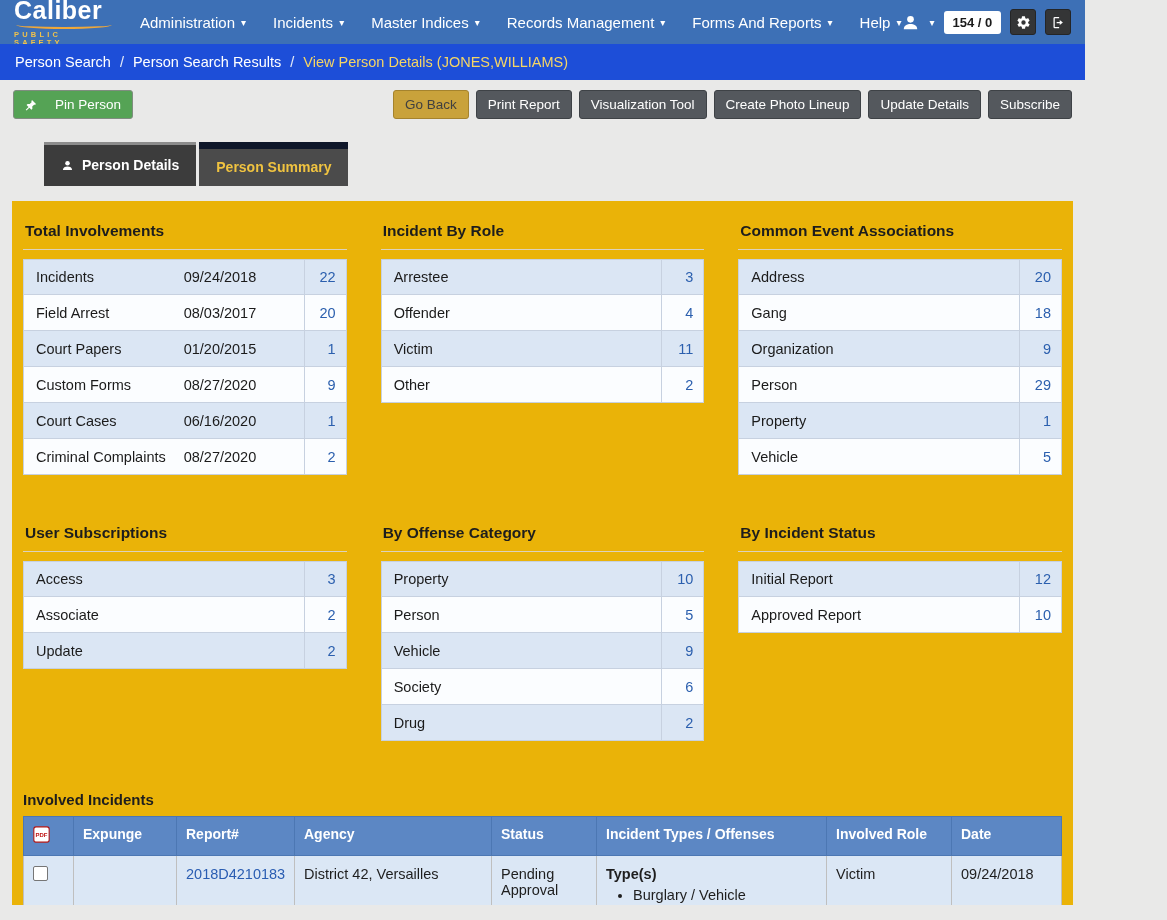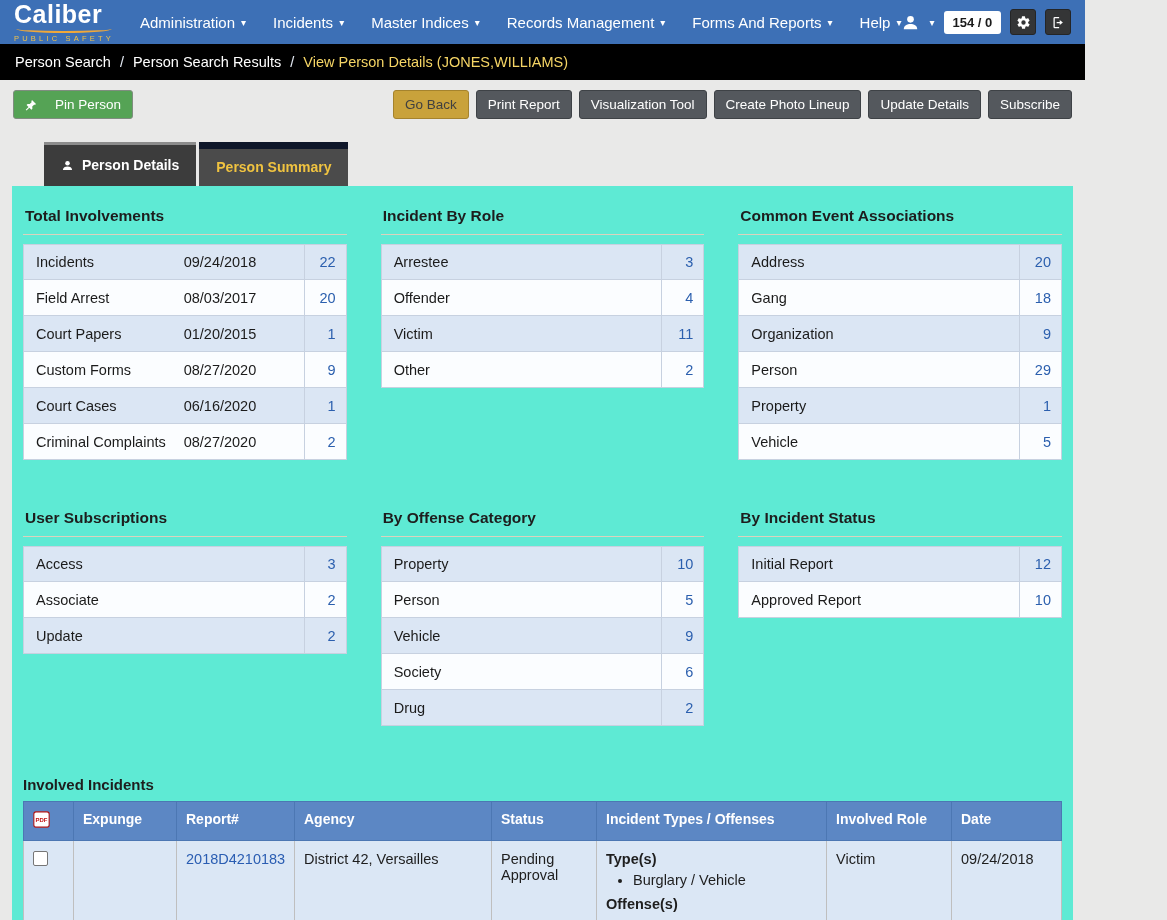--- a/index.html
+++ b/index.html
@@ -12,38 +12,38 @@
   .page { width: 1085px; height: 920px; display: flex; flex-direction: column; }
 
   
   .topbar {
     background: #3d70b6; height: 44px; display: flex; align-items: center;
     padding: 0 14px; color: #fff; flex: none;
   }
   .brand { display: flex; flex-direction: column; line-height: 1; cursor: pointer; width: 126px; }
   .brand-name { font-size: 25px; font-weight: 700; letter-spacing: 0.5px; position: relative; }
   .brand-swoosh { height: 5px; margin: 1px 2px 1px 2px; border-bottom: 2px solid #f0a83a; border-radius: 0 0 60% 60%/0 0 100% 100%; width: 96px; }
-  .brand-tag { font-size: 7.5px; letter-spacing: 3.2px; color: #f0c24b; font-weight: 400; margin-top: 1px; }
+  .brand-tag { font-size: 7.5px; letter-spacing: 3.2px; color: #f0c24b; font-weight: 700; margin-top: 1px; }
   .nav { display: flex; gap: 27px; margin-left: 26px; align-items: center; }
   .nav-item { font-size: 15px; color: #fff; display: flex; align-items: center; gap: 6px; cursor: pointer; white-space: nowrap; }
   .caret { font-size: 10px; color: #fff; }
   .nav-right { margin-left: auto; display: flex; align-items: center; gap: 9px; }
   .user-ico { display: flex; align-items: center; cursor: pointer; }
   .badge {
     background: #fff; color: #1a1a1a; font-weight: 700; font-size: 13px;
     border-radius: 3px; padding: 4px 9px; white-space: nowrap;
   }
   .icon-btn {
     width: 26px; height: 26px; background: #343536; border: 1px solid #242526;
     border-radius: 3px; display: flex; align-items: center; justify-content: center; cursor: pointer;
   }
 
   
   .crumbbar {
-    background: #000000; height: 36px; display: flex; align-items: center;
+    background: #1d4ed8; height: 36px; display: flex; align-items: center;
     padding: 0 15px; gap: 9px; color: #fff; font-size: 14.5px; flex: none;
   }
   .crumb { color: #fff; text-decoration: none; cursor: pointer; }
   .crumb-sep { color: #e8eef8; }
   .crumb-current { color: #f5d565; }
 
   
   .toolbar { display: flex; justify-content: space-between; align-items: flex-start; padding: 10px 13px 0; flex: none; }
   .btn {
     font-family: inherit; font-size: 13.5px; padding: 6px 11px; border-radius: 3px;
@@ -54,21 +54,21 @@
   .btn-pin { background: #55a355; color: #fff; border: 1px solid #7f8d7f; display: flex; align-items: center; gap: 18px; }
   .btn-group { display: flex; gap: 7px; }
 
   
   .tabs { display: flex; gap: 3px; margin: 23px 12px 0; flex: none; }
   .tab { padding: 10px 17px 11px; font-size: 14px; font-weight: 700; display: flex; align-items: center; gap: 8px; cursor: pointer; }
   .tab-details { background: #3c3c3c; color: #fff; border-top: 3px solid #8c8c8c; margin-left: 32px; }
   .tab-summary { background: #4b4b4b; color: #f0c340; border-top: 7px solid #0f172a; }
 
   
-  .panel { background: #5eead4; margin: 0 12px; padding: 14px 11px 14px; flex: 1; overflow: hidden; }
+  .panel { background: #eab308; margin: 15px 12px; padding: 14px 11px 14px; flex: 1; overflow: hidden; }
 
   .grid { display: grid; grid-template-columns: 1fr 1fr 1fr; column-gap: 34px; row-gap: 42px; }
   .card-title {
     font-size: 15.5px; font-weight: 700; color: #1d1d1d;
     padding: 7px 2px 9px; border-bottom: 1px solid #dcd2bd; margin-bottom: 9px;
   }
   .srow { display: flex; align-items: stretch; min-height: 36px; border: 1px solid #c7d1e0; font-size: 14.5px; }
   .srow:not(:first-child) { border-top: none; }
   .rows .srow:nth-child(odd) { background: #dbe6f4; }
   .rows .srow:nth-child(even) { background: #fbfdff; }

